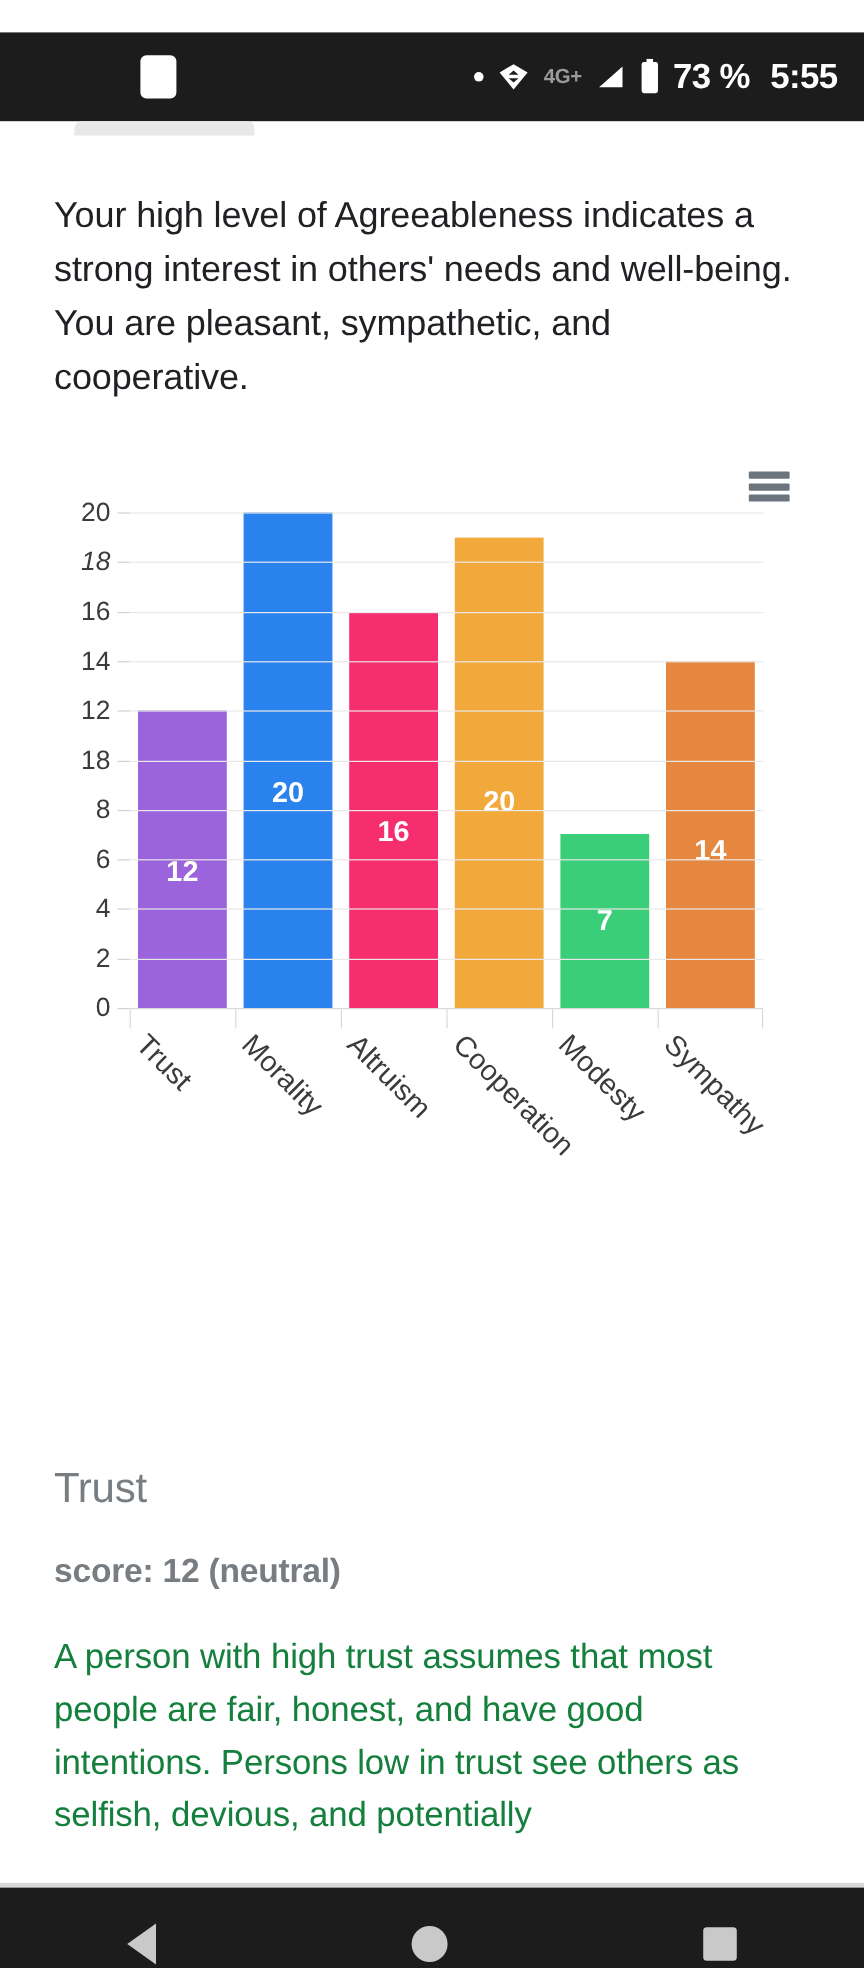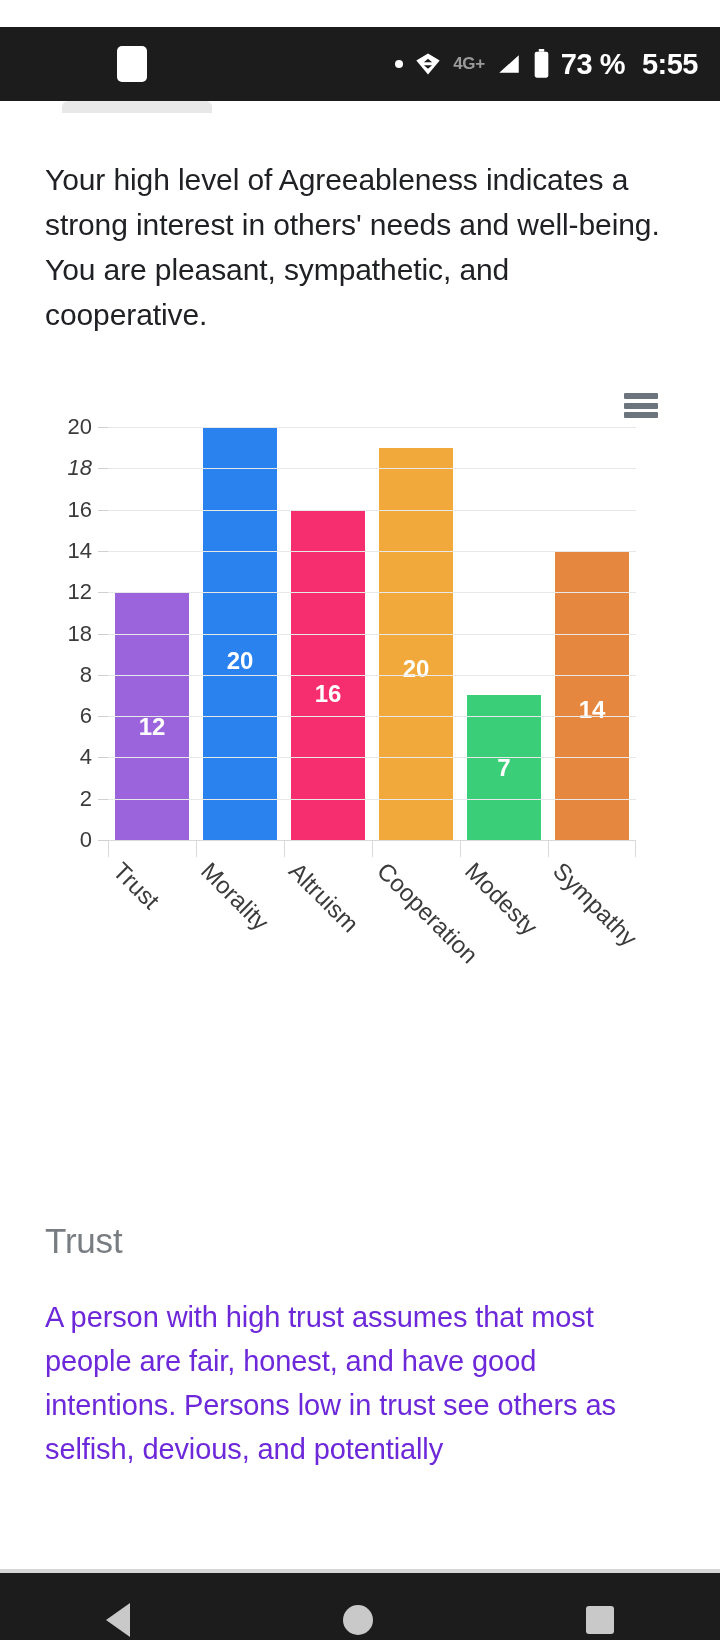--- a/index.html
+++ b/index.html
@@ -94,21 +94,21 @@
     position:absolute; top:0;
     font-size:24px; color:#3b3b3b; white-space:nowrap;
     transform-origin:left top; transform:rotate(45deg);
   }
 
   
   .detail { margin:0 45px; padding-top:300px; }
   .trait-title { font-size:35px; color:#787d82; font-weight:400; letter-spacing:-.2px; }
   .trait-score { margin-top:32px; font-size:28px; color:#787d82; font-weight:700; letter-spacing:-.2px; }
   .trait-desc {
-    margin-top:34px; font-size:29px; line-height:44px; color:#6d28d9; letter-spacing:-.1px;
+    margin-top:34px; font-size:29px; line-height:44px; color:#15803d; letter-spacing:-.1px;
   }
 
   
   .navbar {
     position:absolute; left:0; bottom:0; width:720px; height:94px;
     background:#1c1c1c; display:flex; align-items:center; justify-content:space-around;
   }
   .nav-back { width:0;height:0;border-top:17px solid transparent;border-bottom:17px solid transparent;border-right:24px solid #c9c9c9; }
   .nav-home { width:30px;height:30px;border-radius:50%;background:#c9c9c9; }
   .nav-recent { width:28px;height:28px;background:#c9c9c9;border-radius:3px; }
@@ -239,20 +239,21 @@
           <div class="xlabel" style="left: 107.36px;">Morality</div>
           <div class="xlabel" style="left: 195.36px;">Altruism</div>
           <div class="xlabel" style="left: 283.36px;">Cooperation</div>
           <div class="xlabel" style="left: 371.36px;">Modesty</div>
           <div class="xlabel" style="left: 459.36px;">Sympathy</div>
         </div>
     </div>
 
     <div class="detail">
       <div class="trait-title">Trust</div>
+      <div class="trait-score">score: 12 (neutral)</div>
       <p class="trait-desc">A person with high trust assumes that most people are fair, honest, and have good intentions. Persons low in trust see others as selfish, devious, and potentially</p>
     </div>
   </div>
 
   <div class="nav-divider"></div>
   <div class="navbar">
     <div class="nav-back"></div>
     <div class="nav-home"></div>
     <div class="nav-recent"></div>
   </div>

